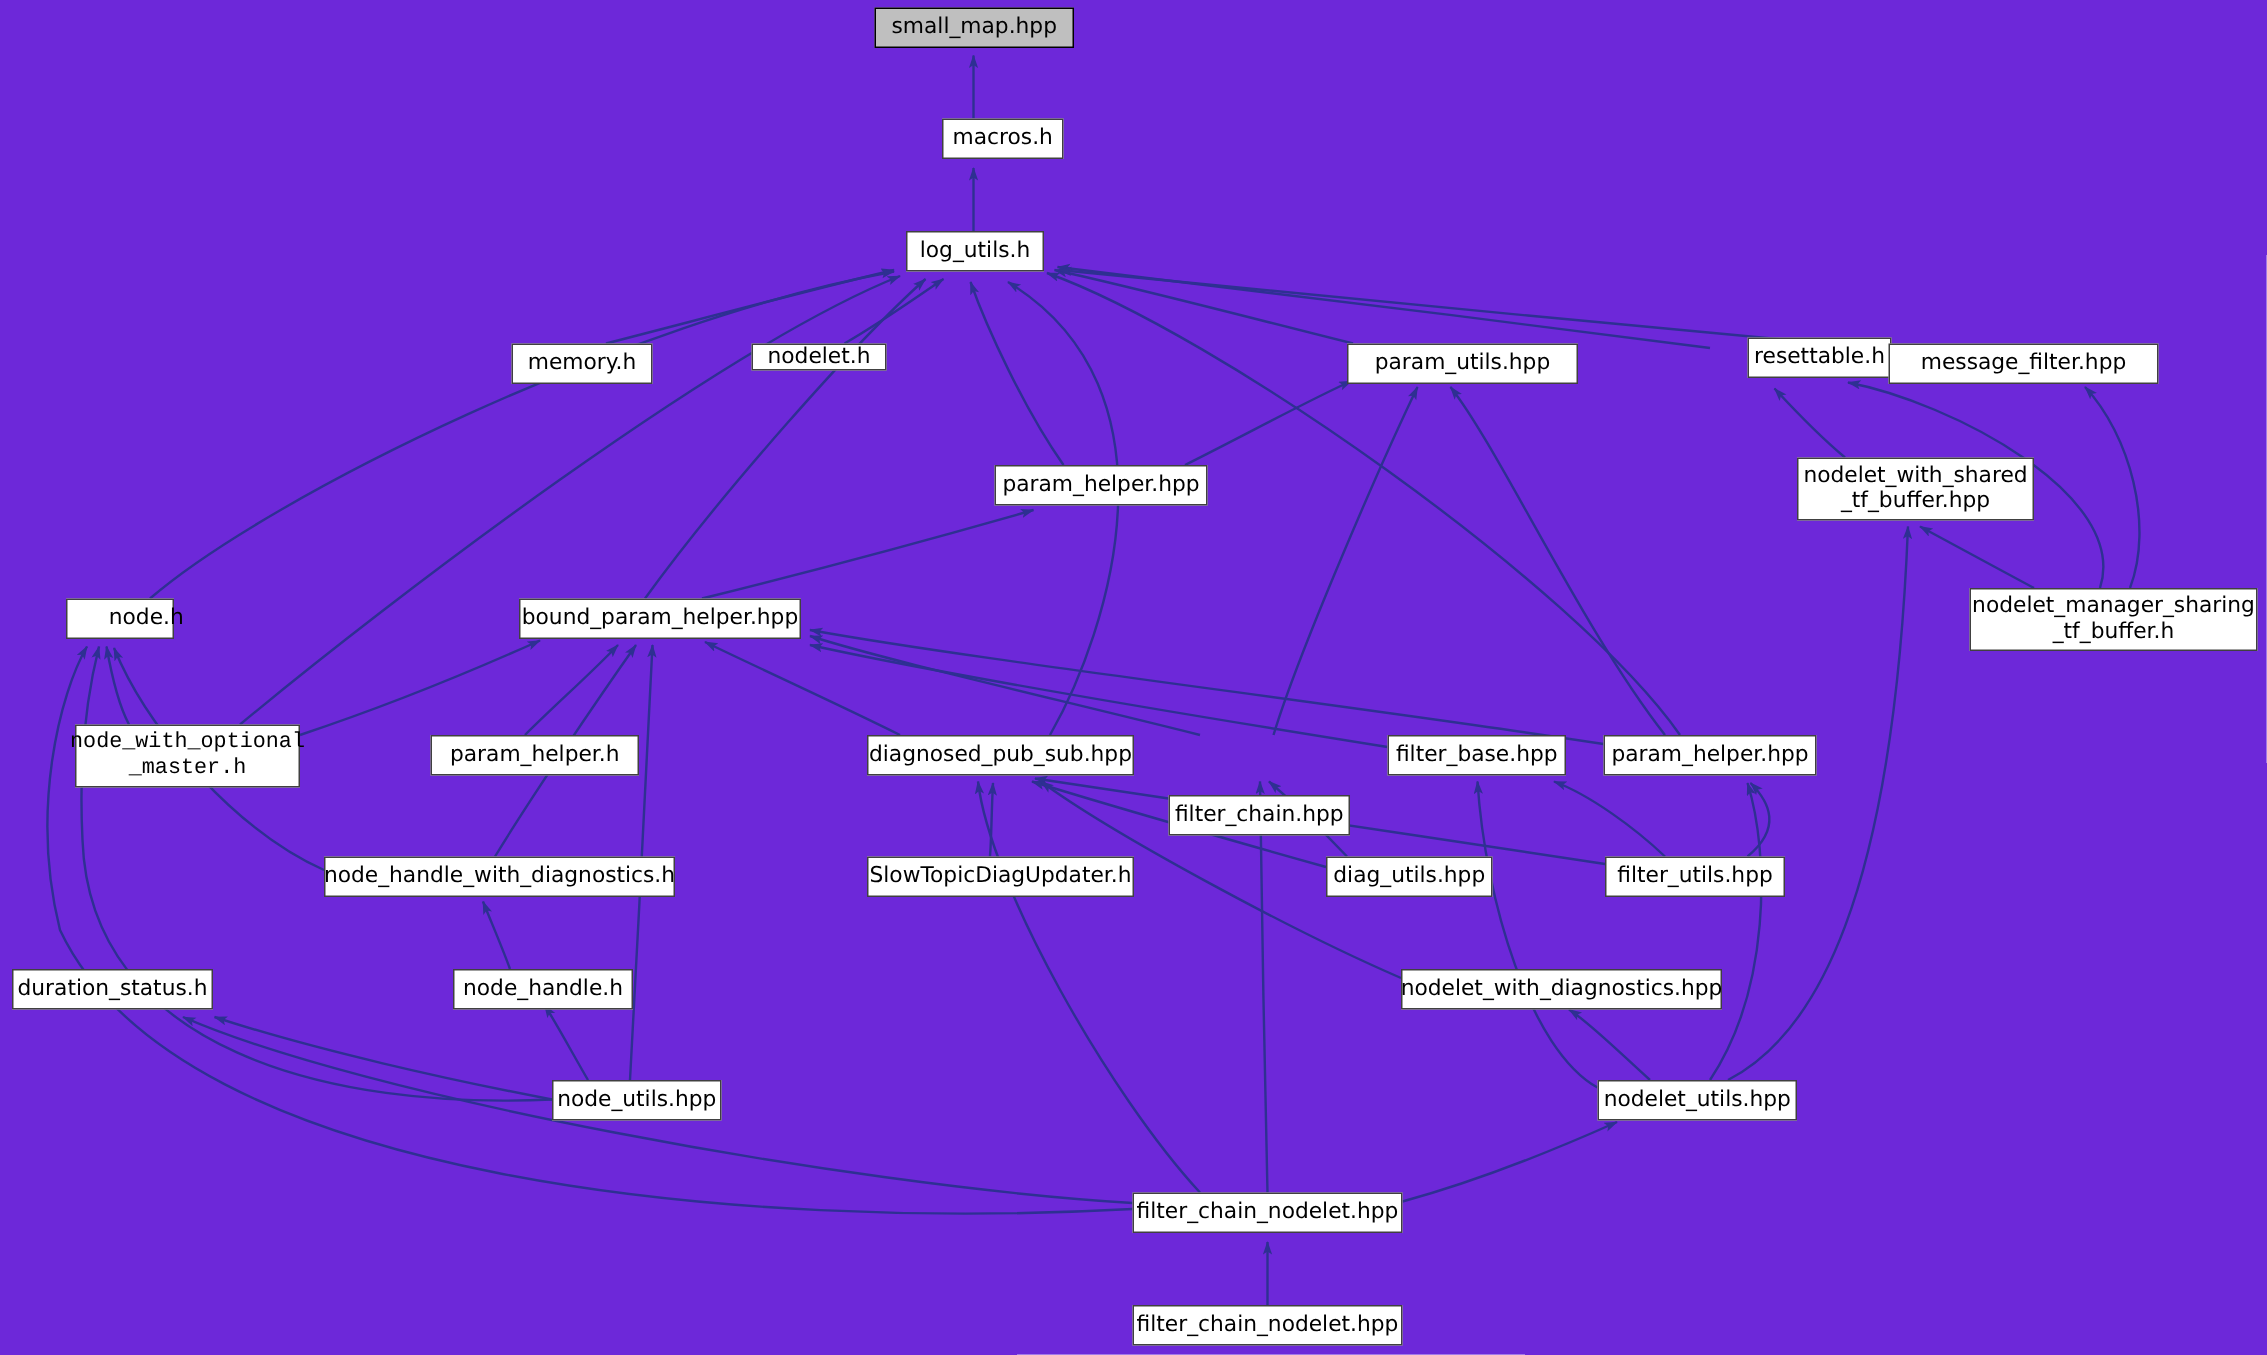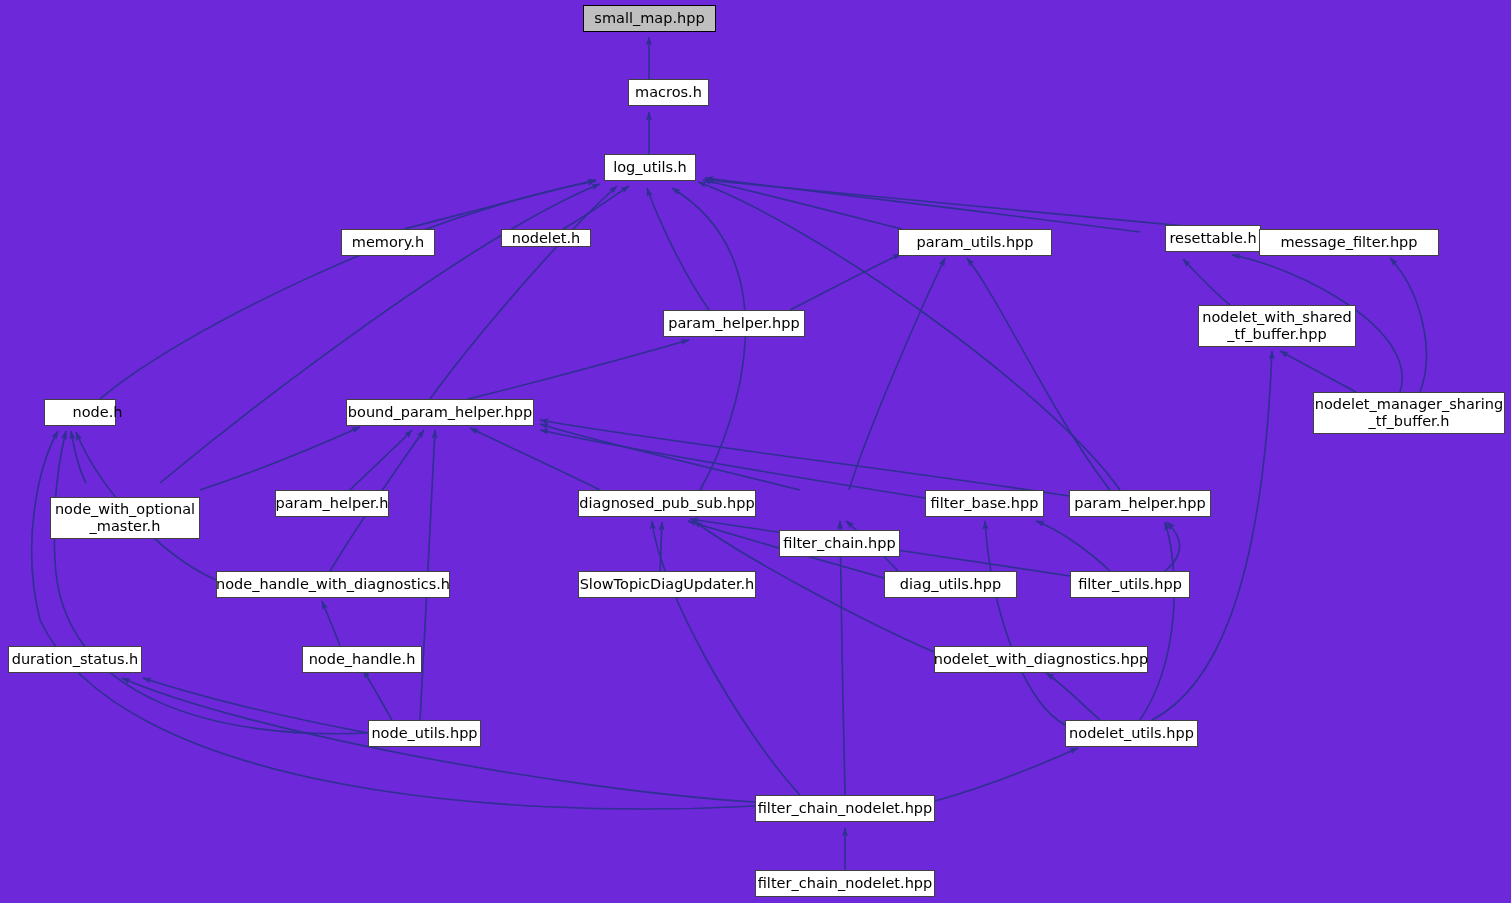--- a/index.html
+++ b/index.html
@@ -131,30 +131,30 @@
       <div class="node-box" style="left: 898px; top: 229px; width: 154px; height: 27px;">param_utils.hpp</div>
       <div class="node-box" style="left: 1140px; top: 225px; width: 96px; height: 27px; margin-left: 25px;">resettable.h</div>
       <div class="node-box" style="left: 1259px; top: 229px; width: 180px; height: 27px;">message_filter.hpp</div>
       <div class="node-box" style="left: 663px; top: 310px; width: 142px; height: 27px;">param_helper.hpp</div>
       <div class="node-box" style="left: 1198px; top: 305px; width: 158px; height: 42px;">nodelet_with_shared
 _tf_buffer.hpp</div>
       <div class="node-box" style="left: 1313px; top: 392px; width: 192px; height: 42px;">nodelet_manager_sharing
 _tf_buffer.h</div>
       <div class="node-box" style="left: 44px; top: 399px; width: 72px; height: 27px; padding-left: 35px;">node.h</div>
       <div class="node-box" style="left: 346px; top: 399px; width: 188px; height: 27px;">bound_param_helper.hpp</div>
-      <div class="node-box" style="left: 50px; top: 497px; width: 150px; height: 42px;">node_with_optional
+      <div class="node-box" style="left: 50px; top: 483px; width: 150px; height: 42px; font-family: Liberation Mono, monospace;">node_with_optional
 _master.h</div>
-      <div class="node-box" style="left: 275px; top: 490px; width: 114px; height: 27px;">param_helper.h</div>
+      <div class="node-box" style="left: 287px; top: 490px; width: 139px; height: 27px;">param_helper.h</div>
       <div class="node-box" style="left: 578px; top: 490px; width: 178px; height: 27px;">diagnosed_pub_sub.hpp</div>
       <div class="node-box" style="left: 779px; top: 490px; width: 121px; height: 27px; margin-top: 40px;">filter_chain.hpp</div>
       <div class="node-box" style="left: 925px; top: 490px; width: 119px; height: 27px;">filter_base.hpp</div>
       <div class="node-box" style="left: 1069px; top: 490px; width: 142px; height: 27px;">param_helper.hpp</div>
       <div class="node-box" style="left: 216px; top: 571px; width: 234px; height: 27px;">node_handle_with_diagnostics.h</div>
       <div class="node-box" style="left: 578px; top: 571px; width: 178px; height: 27px;">SlowTopicDiagUpdater.h</div>
-      <div class="node-box" style="left: 884px; top: 571px; width: 133px; height: 27px;">diag_utils.hpp</div>
+      <div class="node-box" style="left: 884px; top: 571px; width: 111px; height: 27px;">diag_utils.hpp</div>
       <div class="node-box" style="left: 1070px; top: 571px; width: 120px; height: 27px;">filter_utils.hpp</div>
       <div class="node-box" style="left: 8px; top: 646px; width: 134px; height: 27px;">duration_status.h</div>
       <div class="node-box" style="left: 302px; top: 646px; width: 120px; height: 27px;">node_handle.h</div>
       <div class="node-box" style="left: 934px; top: 646px; width: 214px; height: 27px;">nodelet_with_diagnostics.hpp</div>
       <div class="node-box" style="left: 368px; top: 720px; width: 113px; height: 27px;">node_utils.hpp</div>
       <div class="node-box" style="left: 1065px; top: 720px; width: 133px; height: 27px;">nodelet_utils.hpp</div>
       <div class="node-box" style="left: 755px; top: 795px; width: 180px; height: 27px;">filter_chain_nodelet.hpp</div>
       <div class="node-box" style="left: 755px; top: 870px; width: 180px; height: 27px;">filter_chain_nodelet.hpp</div>
     </div>
 </div>

